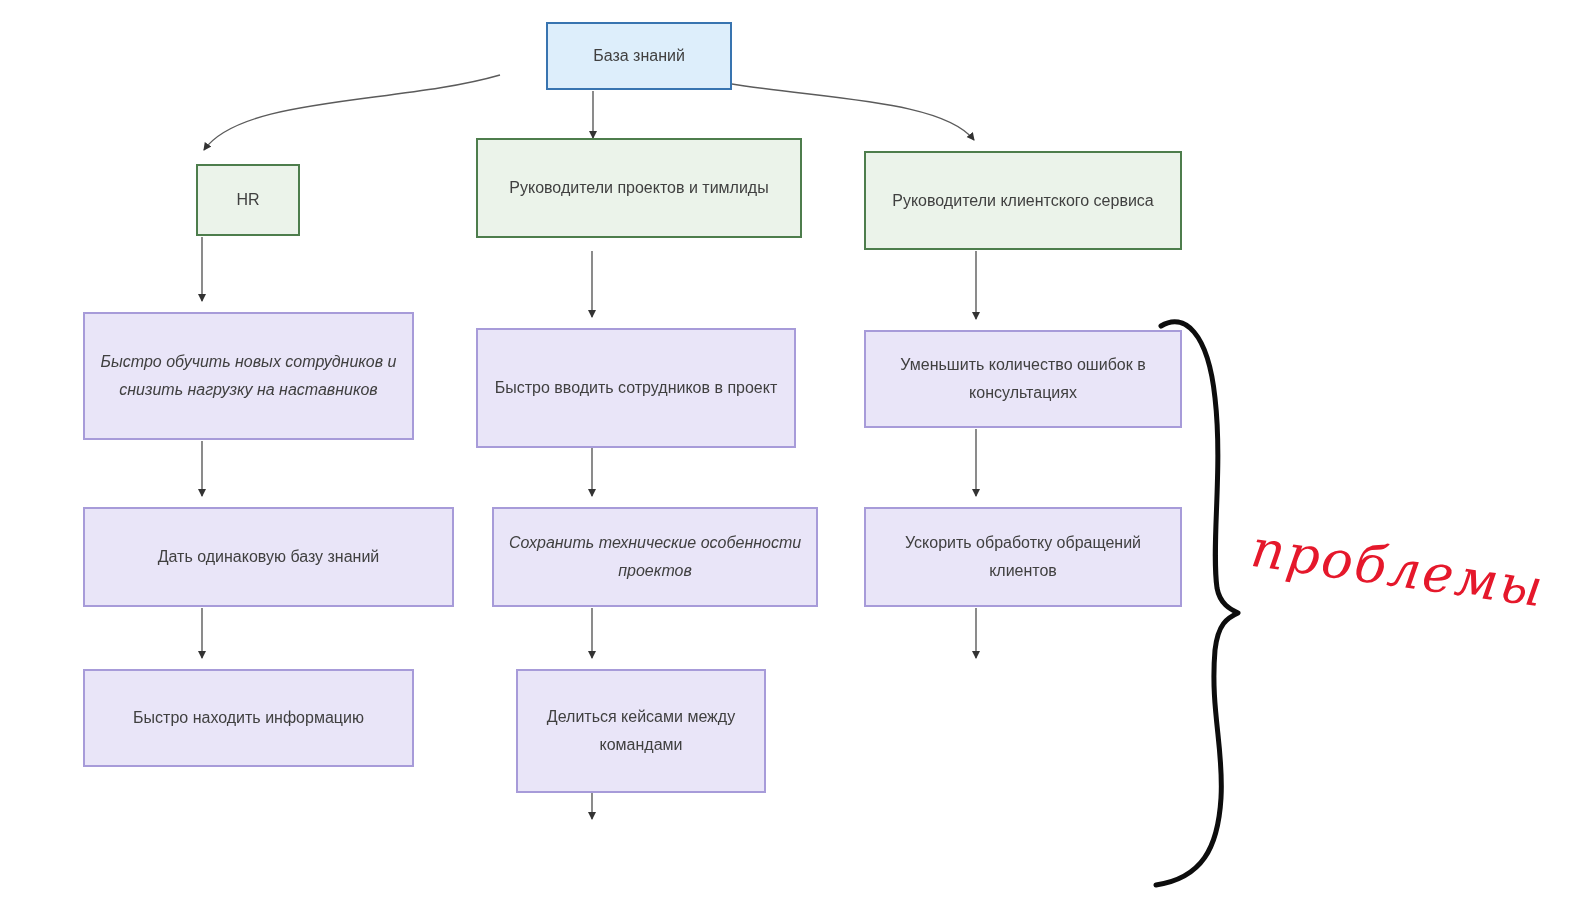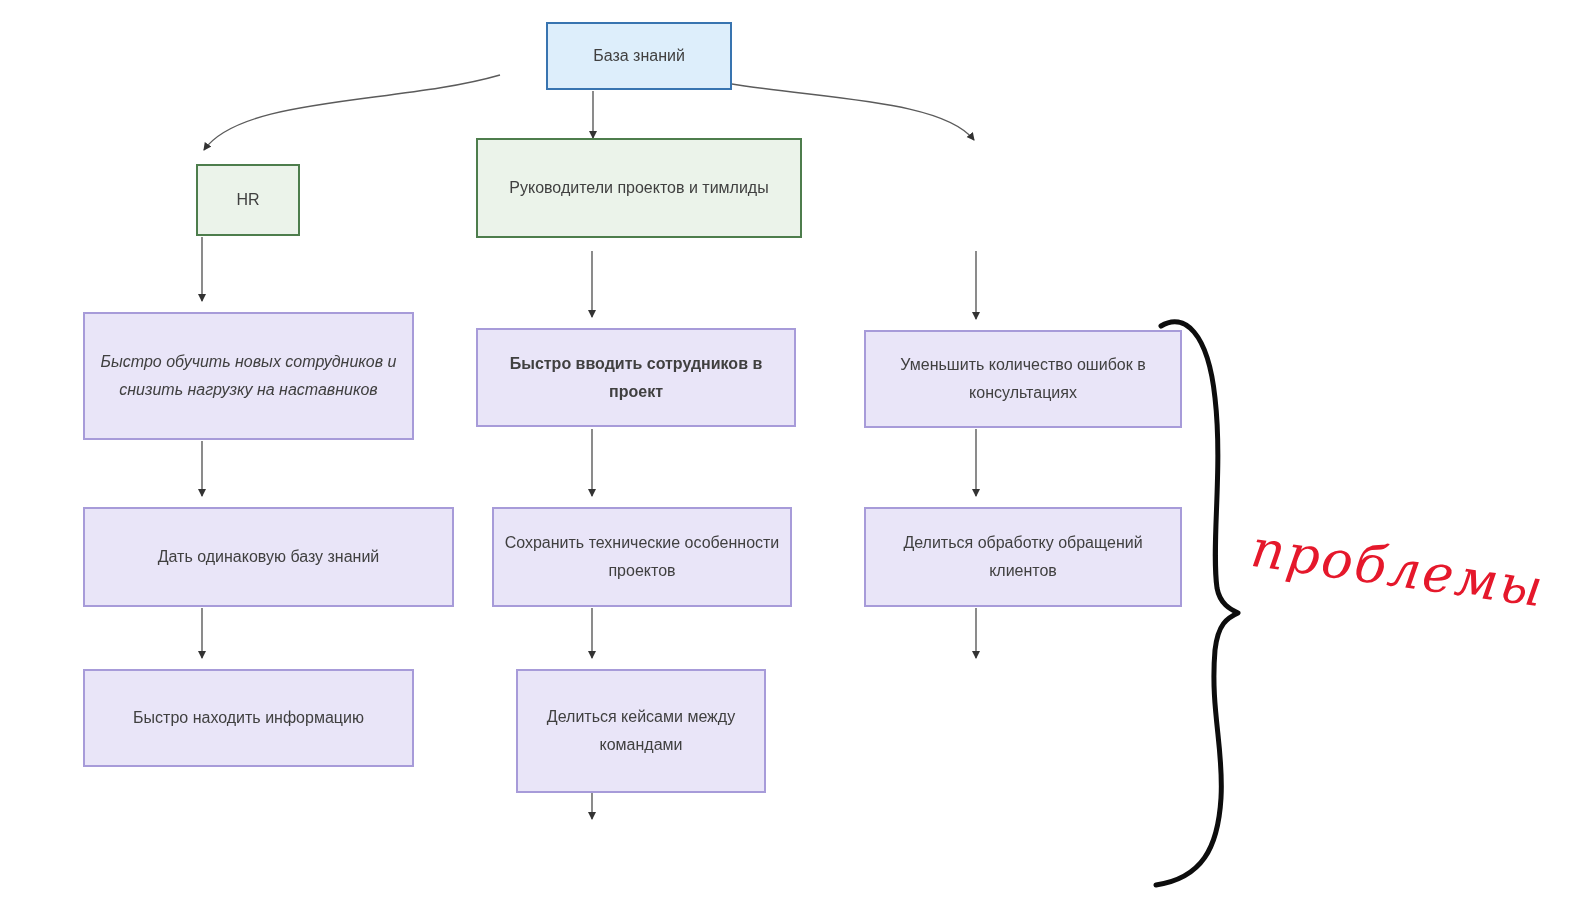--- a/index.html
+++ b/index.html
@@ -85,27 +85,28 @@
              C 1220 604, 1230 609, 1238 613
              C 1227 618, 1218 624, 1215 650
              C 1210 710, 1224 748, 1221 798
              C 1218 848, 1202 878, 1156 885" fill="none" stroke="#0d0d0d" stroke-width="5" stroke-linecap="round" stroke-linejoin="round"></path>
   </svg>
 
   <div class="node node-root" style="left:500px;top:22px;width:186px;height:68px;">База знаний</div>
 
   <div class="node node-branch" style="left:150px;top:164px;width:104px;height:72px;">HR</div>
   <div class="node node-branch" style="left:430px;top:138px;width:326px;height:100px;">Руководители проектов и тимлиды</div>
+  <div class="node node-branch" style="left:818px;top:151px;width:318px;height:99px;">Руководители клиентского сервиса</div>
 
   <div class="node node-task" style="left:37px;top:312px;width:331px;height:128px;font-style:italic;">Быстро обучить новых сотрудников и снизить нагрузку на наставников</div>
   <div class="node node-task" style="left:37px;top:507px;width:371px;height:100px;">Дать одинаковую базу знаний</div>
   <div class="node node-task" style="left:37px;top:669px;width:331px;height:98px;">Быстро находить информацию</div>
 
-  <div class="node node-task" style="left:430px;top:328px;width:320px;height:99px;font-weight:bold;">Быстро вводить сотрудников в проект</div>
-  <div class="node node-task" style="left:446px;top:507px;width:300px;height:100px;">Сохранить технические особенности проектов</div>
+  <div class="node node-task" style="left:430px;top:328px;width:320px;height:120px;">Быстро вводить сотрудников в проект</div>
+  <div class="node node-task" style="left:446px;top:507px;width:326px;height:100px;font-style:italic;">Сохранить технические особенности проектов</div>
   <div class="node node-task" style="left:470px;top:669px;width:250px;height:124px;">Делиться кейсами между командами</div>
 
   <div class="node node-task" style="left:818px;top:330px;width:318px;height:98px;">Уменьшить количество ошибок в консультациях</div>
-  <div class="node node-task" style="left:818px;top:507px;width:318px;height:100px;">Делиться обработку обращений клиентов</div>
+  <div class="node node-task" style="left:818px;top:507px;width:318px;height:100px;">Ускорить обработку обращений клиентов</div>
 
   <div class="annotation">проблемы</div>
 
 </div>
 
 </body></html>

